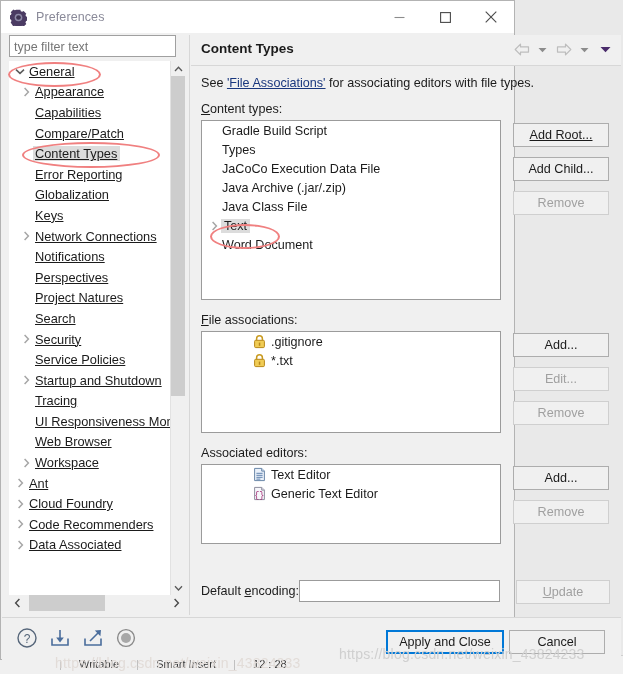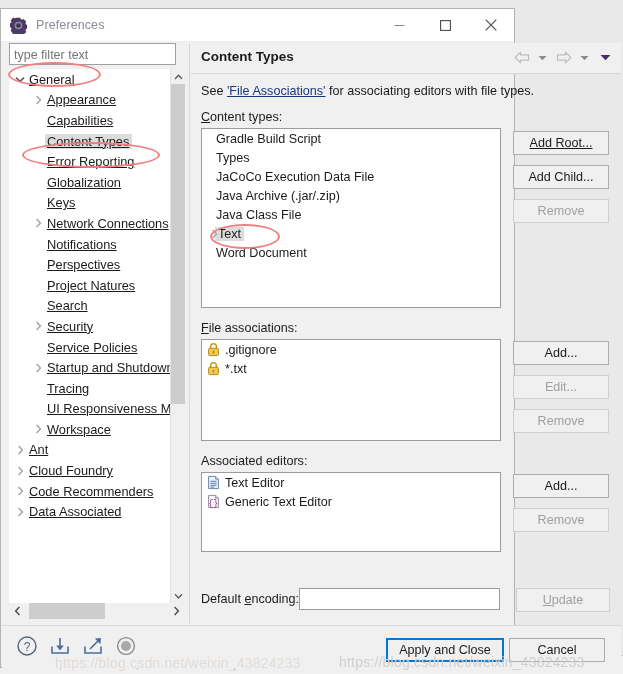--- a/index.html
+++ b/index.html
@@ -29,21 +29,21 @@
     font-size: 11px; color: #3a3a3a;
     white-space: nowrap;
   }
   .bg-statusbar .cell {
     padding: 0 18px;
     border-left: 1px solid #c0c0c0;
   }
 
   
   .dialog {
-    position: absolute; left: 0; top: 8px;
+    position: absolute; left: 0; top: 0;
     width: 515px; height: 660px;
     background: #f0f0f0;
     border: 1px solid #b3b3b3;
     box-sizing: border-box;
   }
 
   
   .titlebar {
     position: absolute; left: 0; top: 0; right: 0; height: 32px;
     background: #ffffff;
@@ -101,21 +101,21 @@
     white-space: nowrap;
   }
   .twist {
     width: 14px; flex: 0 0 14px;
     display: flex; align-items: center; justify-content: center;
     color: #9a9a9a;
   }
   .twist svg { display: block; }
   .tlabel { padding-left: 2px; text-decoration: underline; }
   .trow.lv1 { padding-left: 4px; }
-  .trow.lv2 { padding-left: 22px; }
+  .trow.lv2 { padding-left: 10px; }
   .trow.sel .tlabel {
     background: #dcdcdc;
     padding-left: 2px; padding-right: 3px;
   }
 
   
   .vsb {
     position: absolute; left: 161px; top: 0; width: 14px; height: 534px;
     background: #f0f0f0;
     border-left: 1px solid #e2e2e2;
@@ -193,36 +193,36 @@
     position: absolute;
     background: #ffffff;
     border: 1px solid #9b9b9b;
     box-sizing: border-box;
     overflow: hidden;
   }
   .lrow {
     position: relative; height: 19px;
     display: flex; align-items: center;
     font-size: 12.6px; color: #1b1b1b;
-    padding-left: 14px;
+    padding-left: 20px;
     white-space: nowrap;
   }
   .lrow .lt {
     position: absolute; left: 6px; top: 0; height: 19px;
     width: 12px; display: flex; align-items: center; justify-content: center;
     color: #9a9a9a;
   }
   .lrow.sel .ltext {
     background: #dcdcdc; padding: 0 3px; margin-left: -1px;
   }
   .lrow .ico {
     position: absolute; left: 4px; top: 2px;
     width: 15px; height: 15px;
   }
-  .lrow.hasicon { padding-left: 23px; }
+  .lrow.hasicon { padding-left: 23px; margin-left: 46px; }
 
   .btn {
     position: absolute;
     height: 24px;
     background: #f0f0f0;
     border: 1px solid #adadad;
     box-sizing: border-box;
     font-size: 12.6px; color: #1b1b1b;
     display: flex; align-items: center; justify-content: center;
     font-family: "Liberation Sans", sans-serif;
@@ -359,20 +359,24 @@
                 <svg width="7" height="10" viewBox="0 0 7 10">
                   <polyline points="1.6,1 5.4,5 1.6,9" fill="none" stroke="#a6a6a6" stroke-width="1.5"></polyline>
                 </svg>
               </span>
               <span class="tlabel">Appearance</span>
             </div>
             <div class="trow lv2">
               <span class="twist"></span>
               <span class="tlabel">Capabilities</span>
             </div>
+            <div class="trow lv2">
+              <span class="twist"></span>
+              <span class="tlabel">Compare/Patch</span>
+            </div>
             <div class="trow lv2 sel">
               <span class="twist"></span>
               <span class="tlabel">Content Types</span>
             </div>
             <div class="trow lv2">
               <span class="twist"></span>
               <span class="tlabel">Error Reporting</span>
             </div>
             <div class="trow lv2">
               <span class="twist"></span>
@@ -426,20 +430,24 @@
               </span>
               <span class="tlabel">Startup and Shutdown</span>
             </div>
             <div class="trow lv2">
               <span class="twist"></span>
               <span class="tlabel">Tracing</span>
             </div>
             <div class="trow lv2">
               <span class="twist"></span>
               <span class="tlabel">UI Responsiveness Monitoring</span>
+            </div>
+            <div class="trow lv2">
+              <span class="twist"></span>
+              <span class="tlabel">Web Browser</span>
             </div>
             <div class="trow lv2">
               <span class="twist">
                 <svg width="7" height="10" viewBox="0 0 7 10">
                   <polyline points="1.6,1 5.4,5 1.6,9" fill="none" stroke="#a6a6a6" stroke-width="1.5"></polyline>
                 </svg>
               </span>
               <span class="tlabel">Workspace</span>
             </div>
             <div class="trow lv1">

